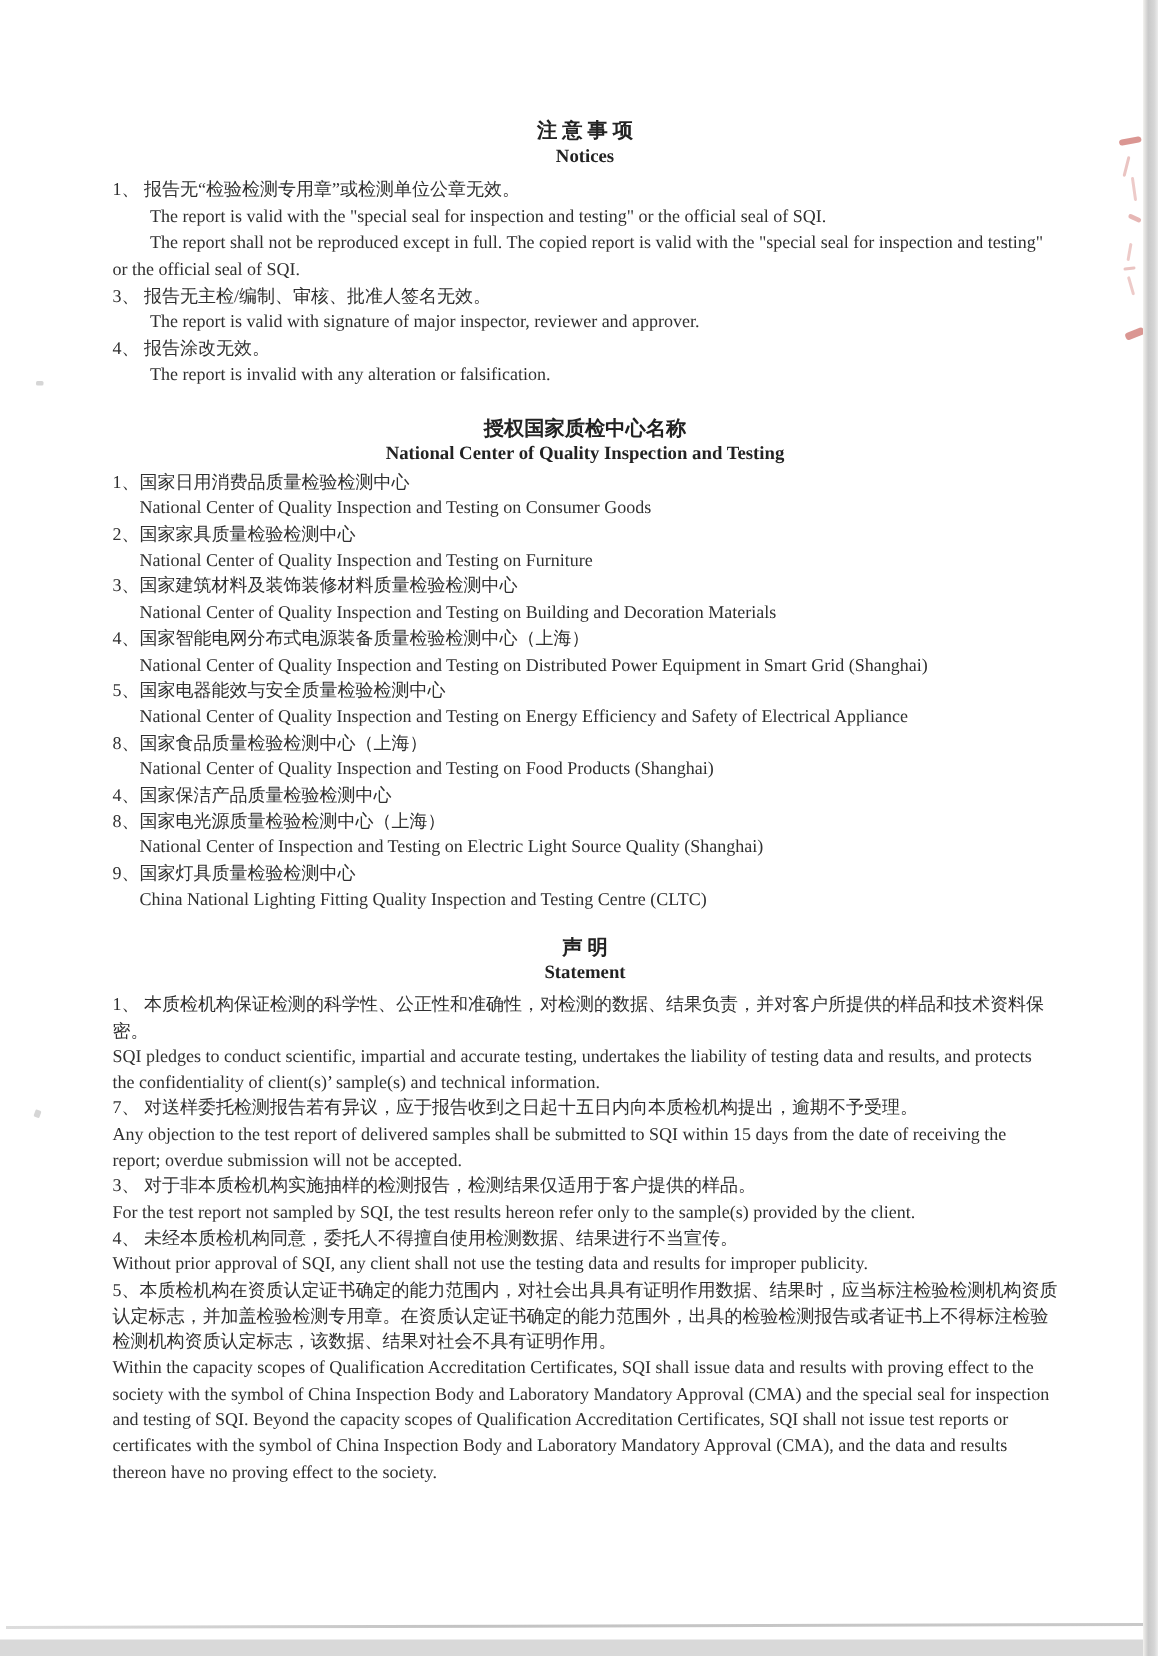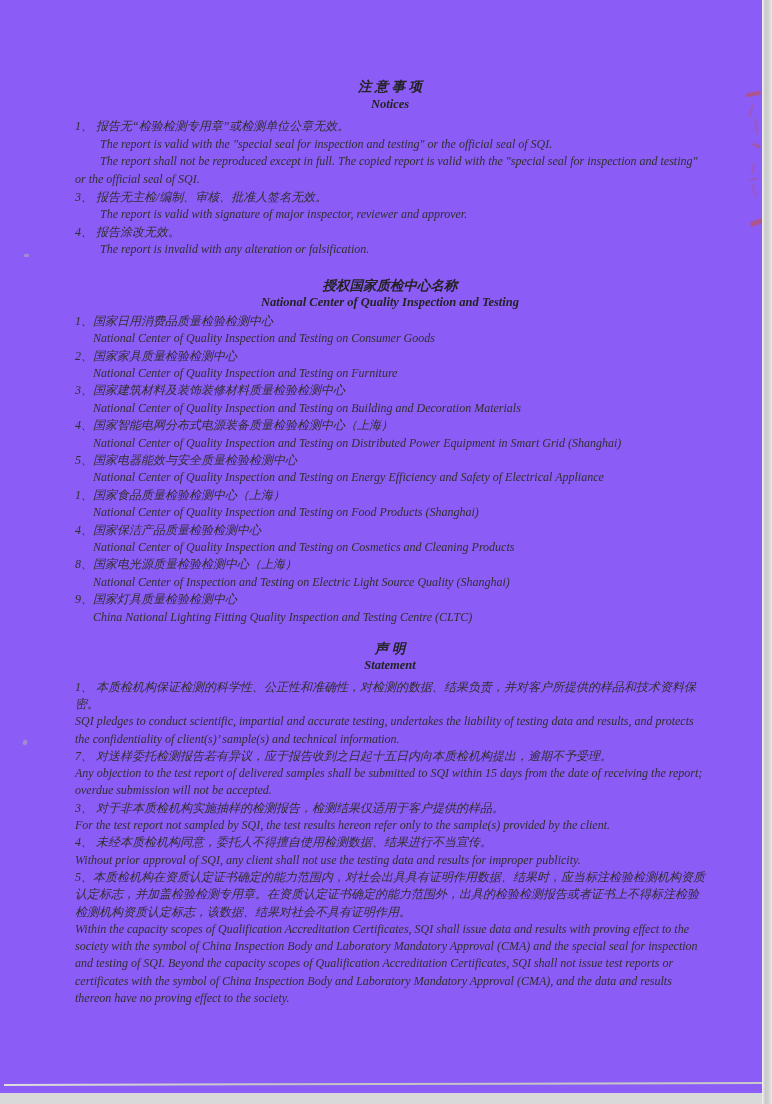--- a/index.html
+++ b/index.html
@@ -1,20 +1,19 @@
 <!DOCTYPE html>
 <html><head>
 <meta charset="utf-8">
 <style>
   html,body{margin:0;padding:0;background:#dcdcdc;}
   .page{
-    position:relative;width:772px;height:1104px;background:#8b5cf6;
+    position:relative;width:772px;height:1104px;background:#ffffff;
     overflow:hidden;font-family:"Liberation Serif","DejaVu Serif",serif;
     color:#303030;
-    font-style:italic;
   }
   .content{position:absolute;left:75px;top:78px;width:630px;}
   .title-zh{margin:0;text-align:center;font-weight:bold;font-size:13.5px;line-height:19px;color:#232323;}
   .title-en{margin:0;text-align:center;font-weight:bold;font-size:12.5px;line-height:17px;color:#232323;}
   .sec-head{margin-bottom:5px;}
   p{margin:0;font-size:12px;}
   .notices p{line-height:17.6px;}
   .centers p{line-height:17.4px;}
   .statement p{line-height:17.3px;}
   .en-indent{text-indent:25px;}
@@ -93,26 +92,25 @@
       </div>
       <div>
         <p>4、国家智能电网分布式电源装备质量检验检测中心（上海）</p>
         <p class="center-en">National Center of Quality Inspection and Testing on Distributed Power Equipment in Smart Grid (Shanghai)</p>
       </div>
       <div>
         <p>5、国家电器能效与安全质量检验检测中心</p>
         <p class="center-en">National Center of Quality Inspection and Testing on Energy Efficiency and Safety of Electrical Appliance</p>
       </div>
       <div>
-        <p>1、国家食品质量检验检测中心（上海）</p>
+        <p>8、国家食品质量检验检测中心（上海）</p>
         <p class="center-en">National Center of Quality Inspection and Testing on Food Products (Shanghai)</p>
       </div>
       <div>
         <p>4、国家保洁产品质量检验检测中心</p>
-        <p class="center-en">National Center of Quality Inspection and Testing on Cosmetics and Cleaning Products</p>
       </div>
       <div>
         <p>8、国家电光源质量检验检测中心（上海）</p>
         <p class="center-en">National Center of Inspection and Testing on Electric Light Source Quality (Shanghai)</p>
       </div>
       <div>
         <p>9、国家灯具质量检验检测中心</p>
         <p class="center-en">China National Lighting Fitting Quality Inspection and Testing Centre (CLTC)</p>
       </div>
     </div>

